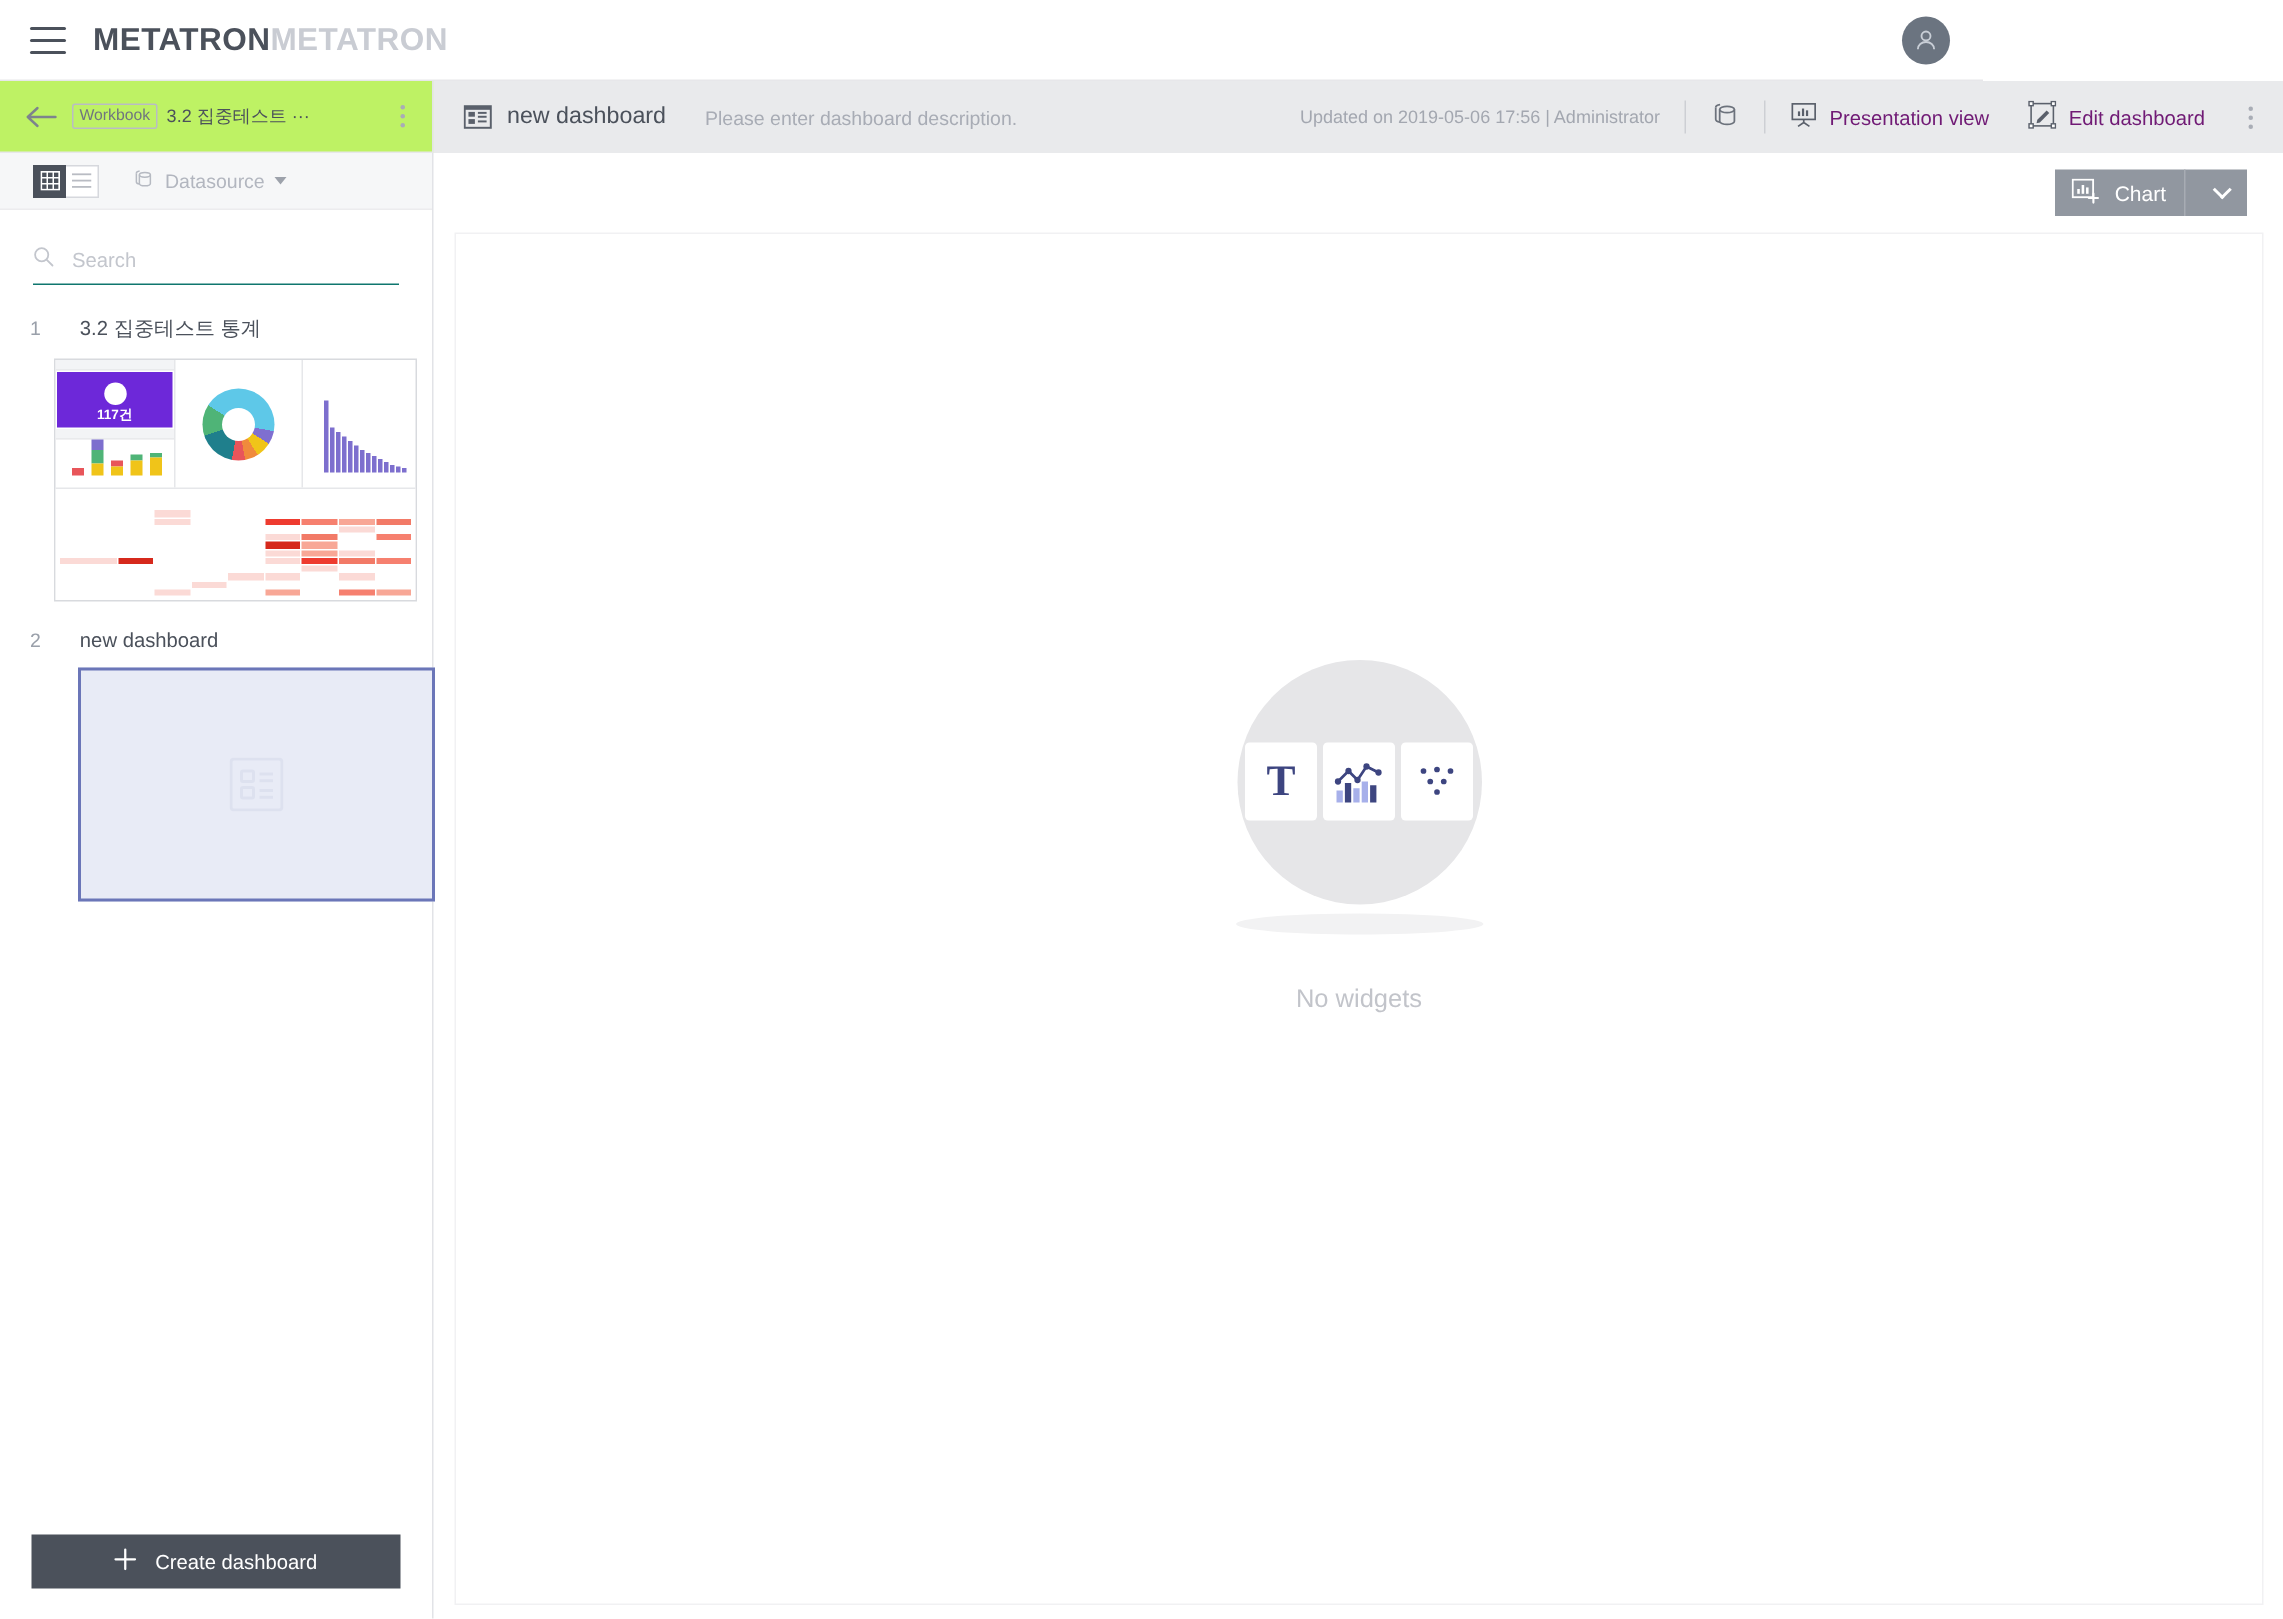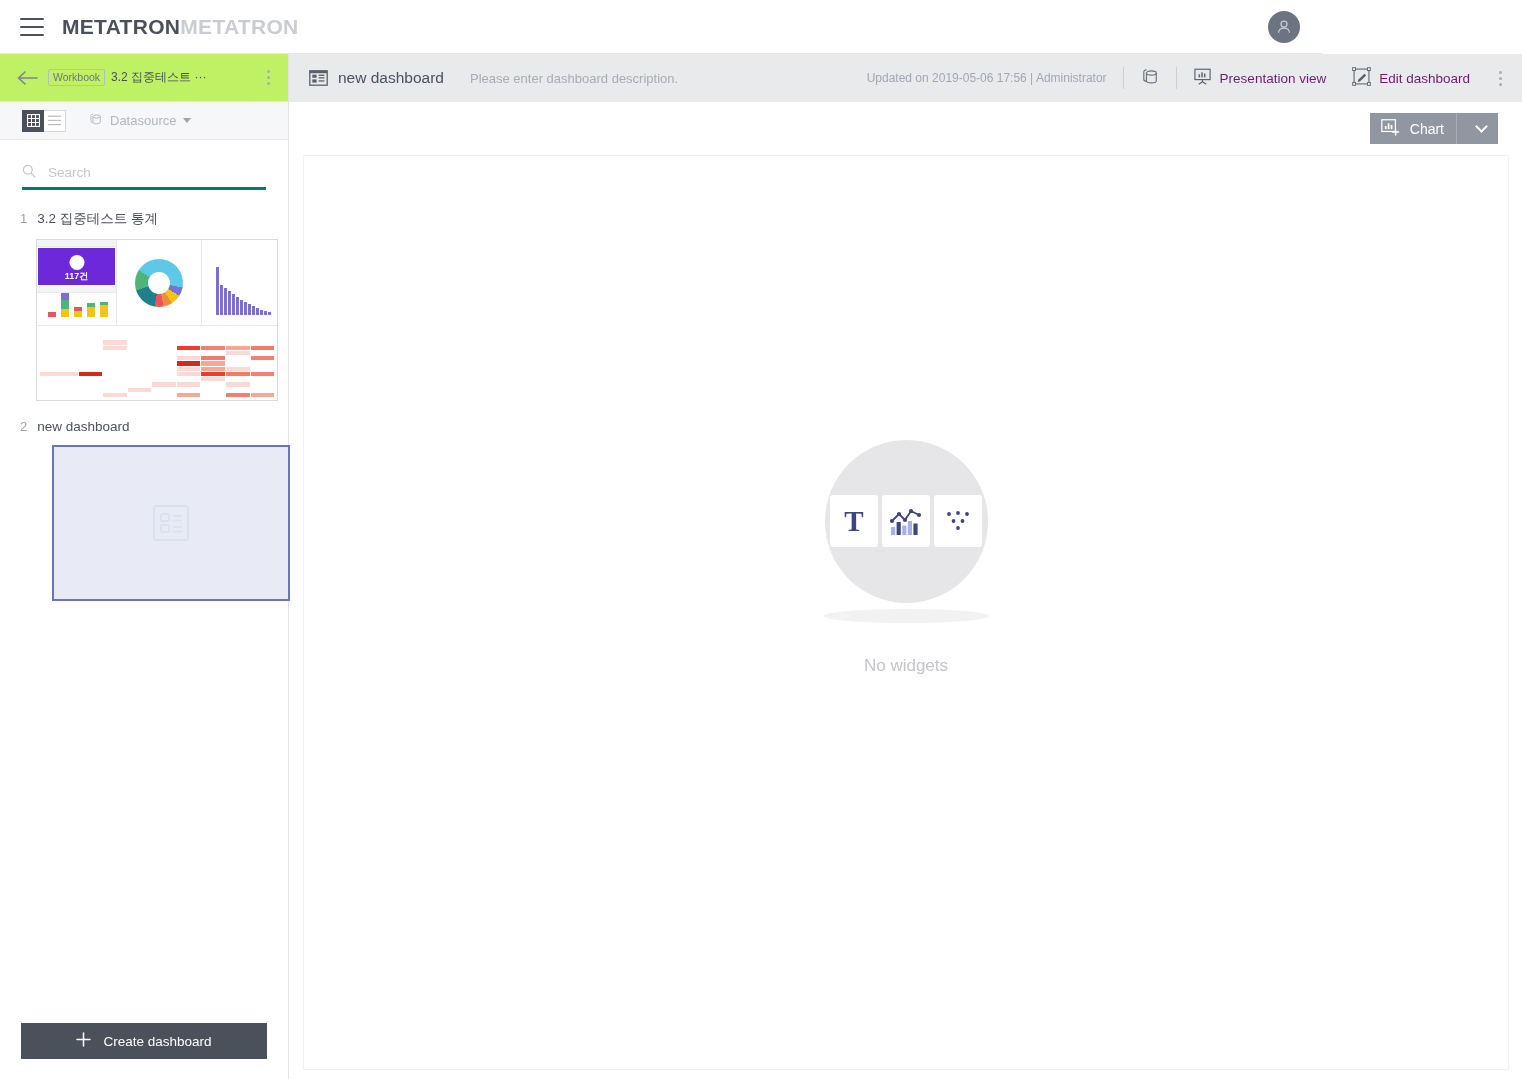--- a/index.html
+++ b/index.html
@@ -123,35 +123,35 @@
   }
   .caret {
     width: 0; height: 0;
     border-left: 4px solid transparent; border-right: 4px solid transparent;
     border-top: 5px solid #9da2ab;
   }
 
   .searchrow {
     margin: 18px 22px 0 22px;
     height: 32px; display: flex; align-items: center;
-    border-bottom: 3px solid #0f766e;
+    border-bottom: 1px solid #0f766e;
     justify-content: space-between;
   }
   .search-input {
     border: none; outline: none; background: transparent;
     font-size: 13.5px; color: #5a606b; margin-left: 12px;
     width: 100%; font-family: "Liberation Sans", sans-serif;
   }
   .search-input::placeholder { color: #c3c6cd; }
 
   .dlist { padding: 0 14px; margin-top: 20px; }
   .dlist-item { margin-bottom: 18px; }
   .dlist-head { display: flex; align-items: baseline; gap: 10px; padding-left: 6px; margin-bottom: 11px; }
   .dl-num { font-size: 13px; color: #9aa0aa; }
-  .dl-name { font-size: 13.5px; color: #4b515b; }
+  .dl-name { font-size: 13.5px; color: #4b515b; margin-left: 16px; }
 
   
   .thumb1 {
     width: 242px; height: 162px; margin-left: 22px;
     border: 1px solid #d8dade; background: #ffffff;
     overflow: hidden; cursor: pointer;
     display: flex; flex-direction: column;
   }
   .t1-top { height: 86px; display: flex; border-bottom: 1px solid #e6e7ea; }
   .t1-col { border-right: 1px solid #e6e7ea; position: relative; }

